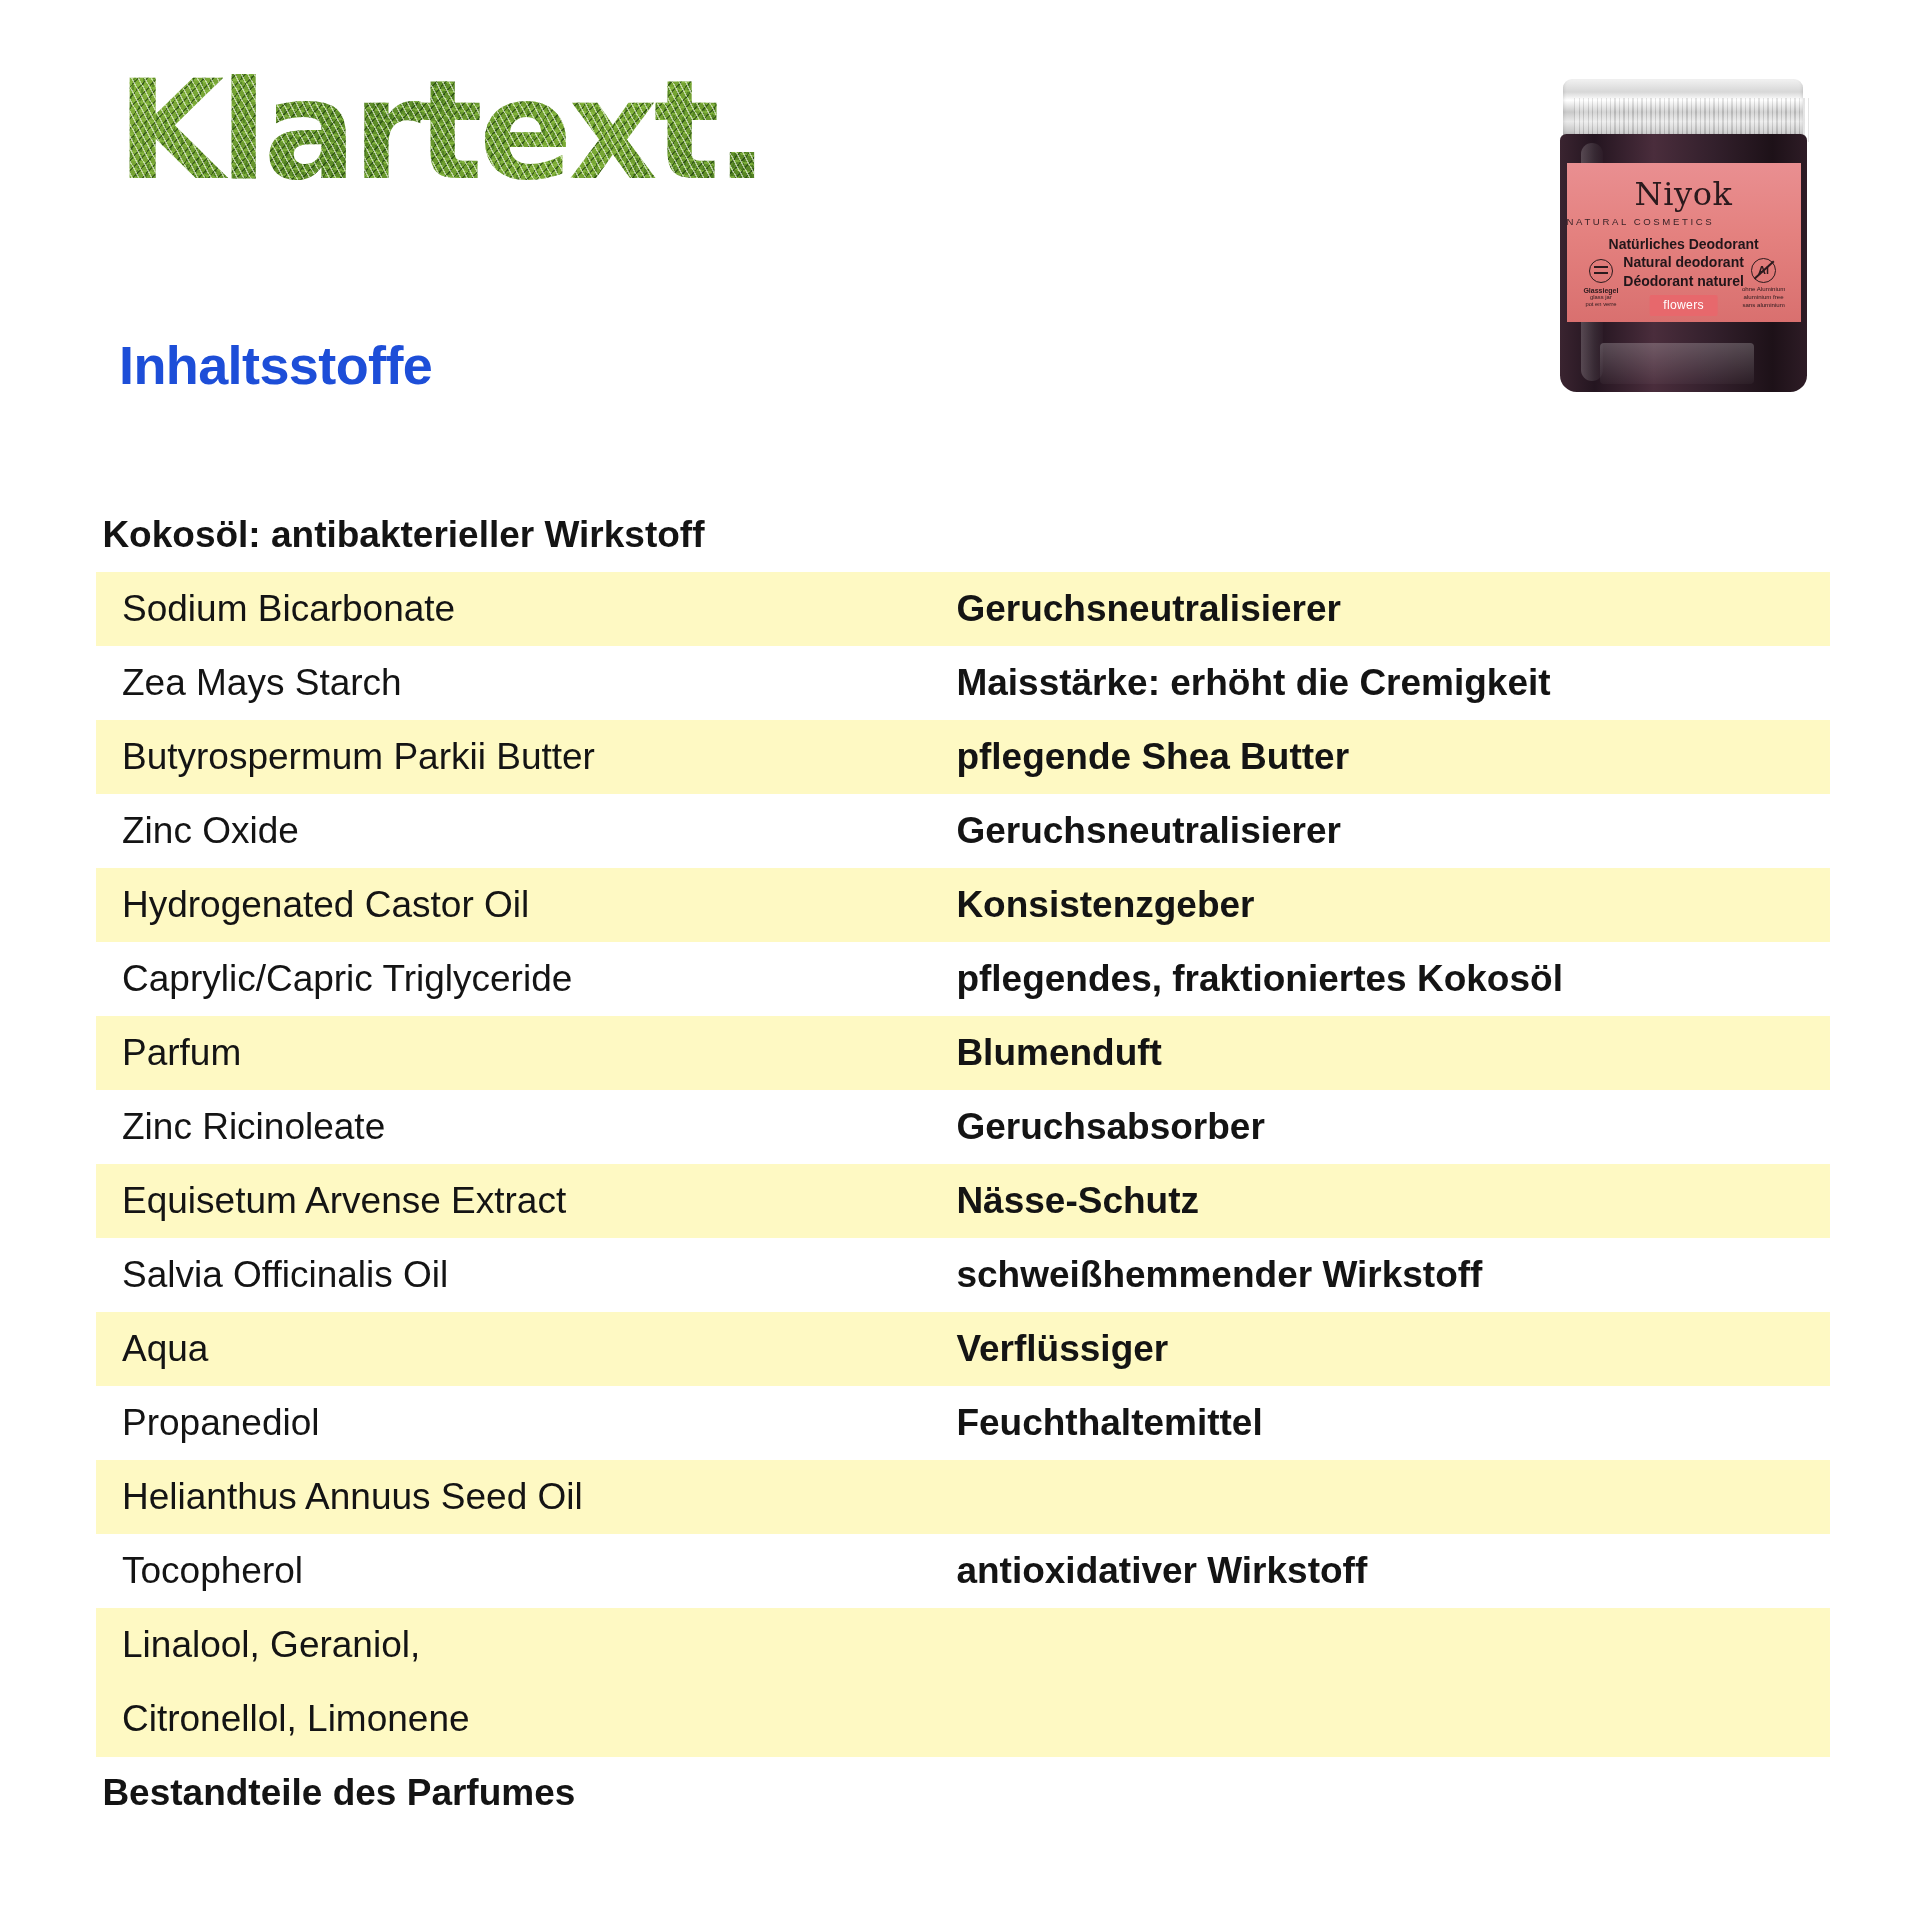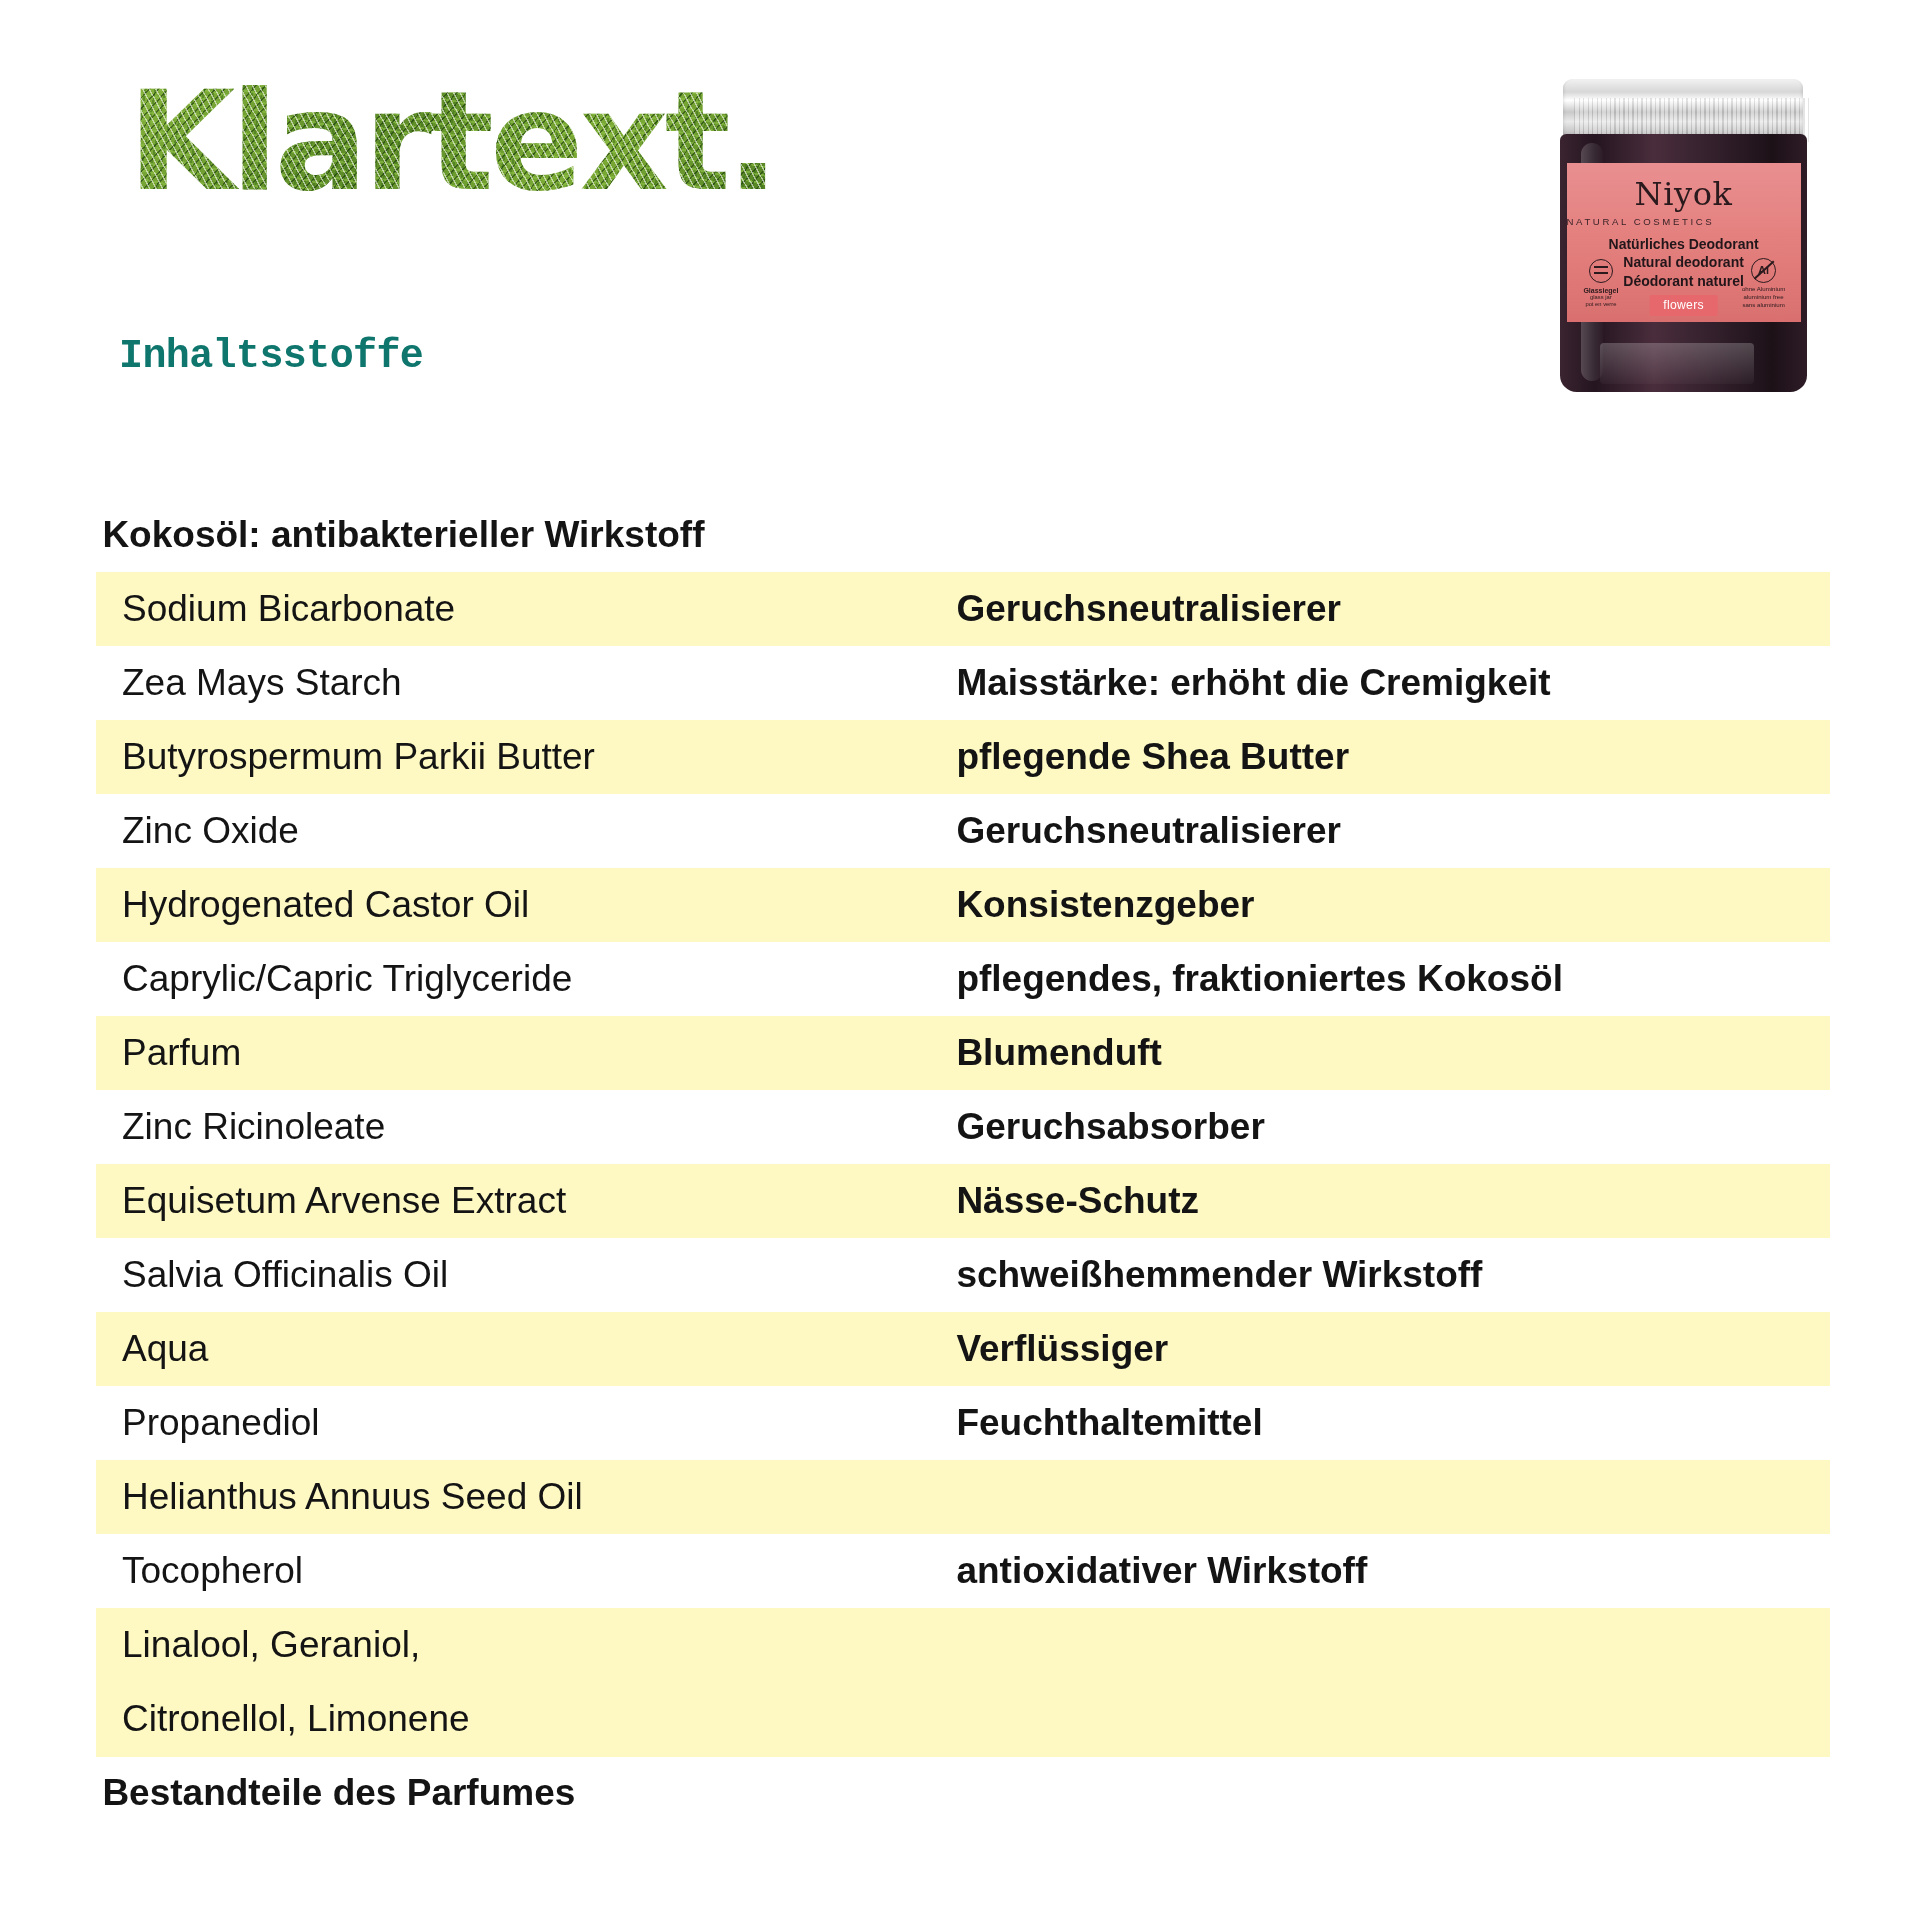--- a/index.html
+++ b/index.html
@@ -29,47 +29,47 @@
     position: absolute;
     left: 116px;
     top: 61px;
   }
   .brand {
     font-family: "DejaVu Sans", sans-serif;
     font-weight: 700;
     font-size: 138px;
     line-height: 1;
     letter-spacing: -3.9px;
-    margin: 12px;
+    margin: 1px;
     
     background-color: #6f9b2f;
     background-image:
       repeating-linear-gradient(62deg, rgba(255,255,255,0.55) 0px, rgba(255,255,255,0.55) 1.3px, rgba(0,0,0,0) 1.3px, rgba(0,0,0,0) 5.8px),
       repeating-linear-gradient(-48deg, rgba(20,50,10,0.55) 0px, rgba(20,50,10,0.55) 1.3px, rgba(0,0,0,0) 1.3px, rgba(0,0,0,0) 7px),
       repeating-linear-gradient(12deg, rgba(140,190,70,0.65) 0px, rgba(140,190,70,0.65) 1.9px, rgba(0,0,0,0) 1.9px, rgba(0,0,0,0) 8.3px),
       repeating-linear-gradient(100deg, rgba(60,110,25,0.5) 0px, rgba(60,110,25,0.5) 1.9px, rgba(0,0,0,0) 1.9px, rgba(0,0,0,0) 9.6px),
       linear-gradient(135deg, #87b43d 0%, #5d8c28 40%, #7cab36 70%, #4f7d22 100%);
     -webkit-background-clip: text;
     background-clip: text;
     color: transparent;
     text-decoration: underline;
     -webkit-text-fill-color: transparent;
   }
 
   
   .section-title {
     position: absolute;
     left: 119px;
     top: 334px;
-    font-family: Liberation Mono, monospace;
+    font-family: Liberation Sans, sans-serif;
     font-weight: 700;
-    font-size: 40px;
+    font-size: 54px;
     letter-spacing: -0.6px;
     margin: 0;
-    color: #0f766e;
+    color: #1d4ed8;
   }
 
   
   .product {
     position: absolute;
     right: 114px;
     top: 67px;
     width: 257px;
     height: 347px;
   }

